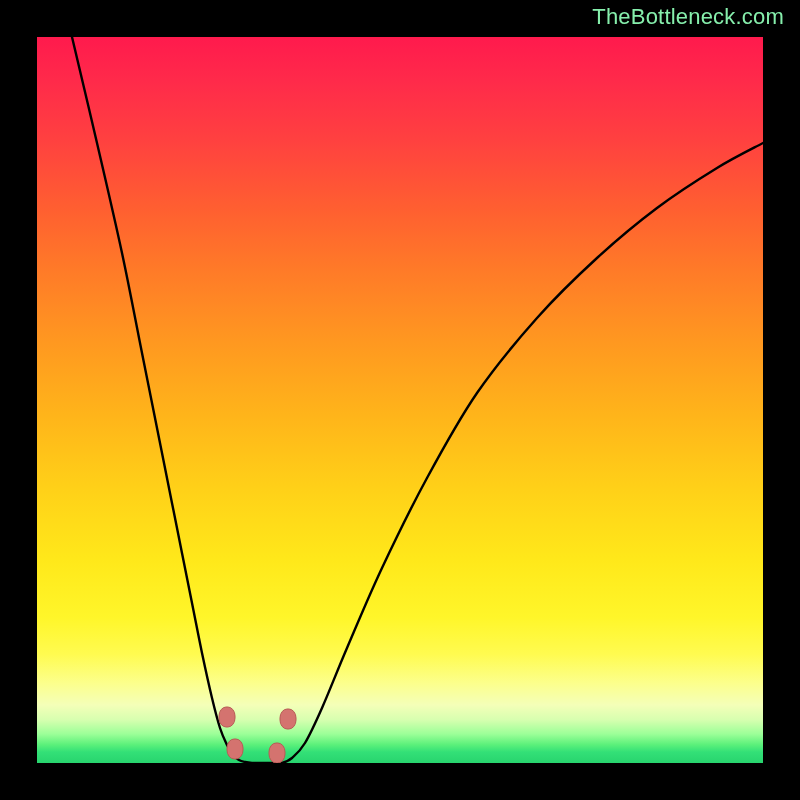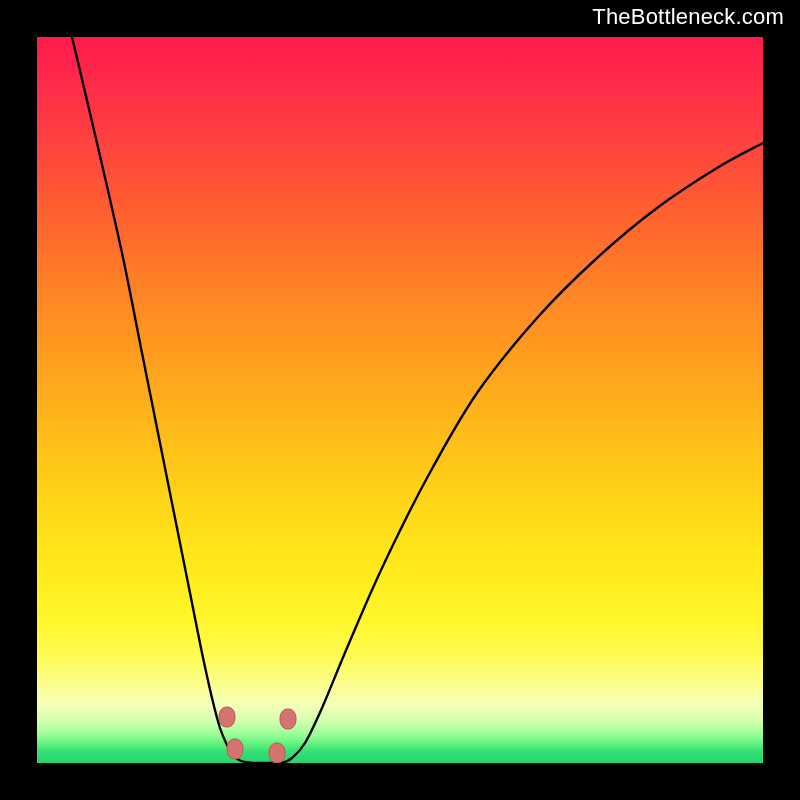--- a/index.html
+++ b/index.html
@@ -55,21 +55,21 @@
   .curve-svg {
     position: absolute;
     inset: 0;
     width: 726px;
     height: 726px;
   }
   .watermark {
     position: absolute;
     top: 4px;
     right: 16px;
-    color: #ffffff;
+    color: #86efac;
     font-size: 22px;
     font-weight: 500;
     letter-spacing: 0.2px;
     user-select: none;
   }
 </style>
 </head>
 <body>
 
 <div class="frame">

